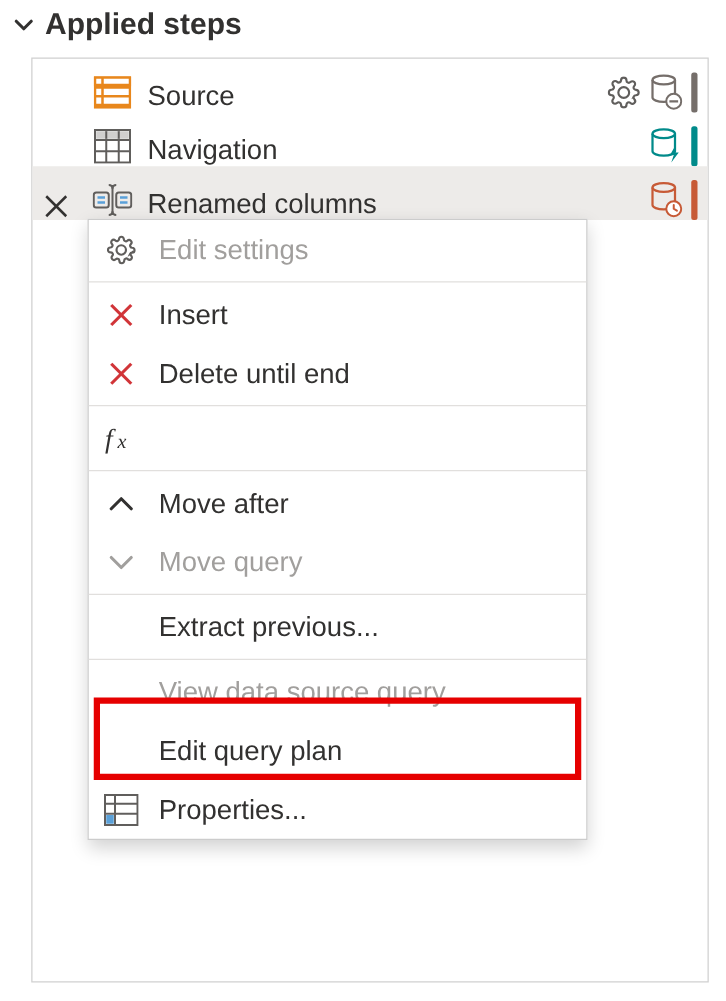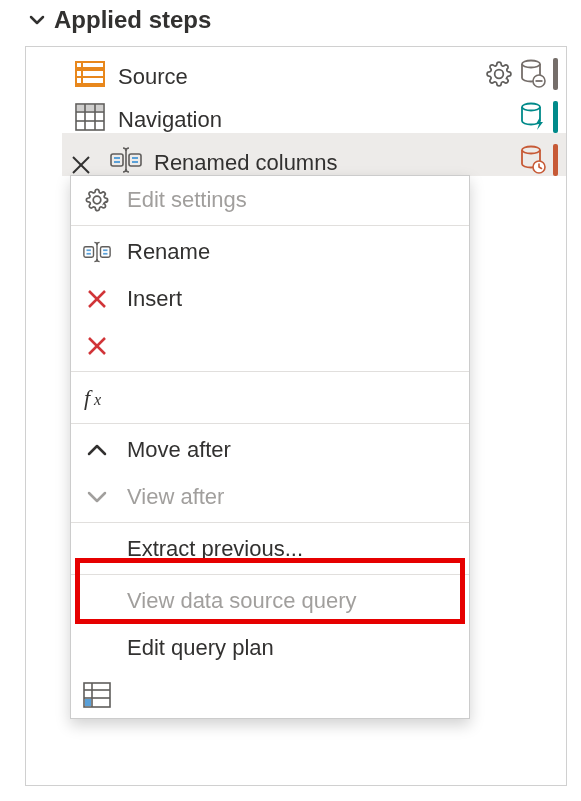--- a/index.html
+++ b/index.html
@@ -15,21 +15,20 @@
       width: 581px;
       height: 801px;
       position: relative;
     }
     .panel-header {
       display: flex;
       align-items: center;
       padding: 6px 10px 12px 10px;
       gap: 8px;
       cursor: pointer;
-      margin-left: 18px;
     }
     .panel-header .chevron {
       display: flex;
       align-items: center;
     }
     .panel-header .title {
       font-weight: 600;
       font-size: 24px;
     }
     .steps-container {
@@ -40,21 +39,20 @@
     }
     .step-row {
       display: flex;
       align-items: flex-end;
       height: 43px;
       padding: 0 8px 0 48px;
       position: relative;
     }
     .step-row.selected {
       background: #edebe9;
-      margin-left: 36px;
     }
     .delete-x {
       position: absolute;
       left: 8px;
       display: flex;
       align-items: center;
     }
     .step-icon {
       width: 32px;
       height: 32px;
@@ -247,50 +245,35 @@
       <svg width="26" height="26" viewBox="0 0 24 24">
         <path fill="none" stroke="#605e5c" stroke-width="1.6" d="M12 8.5a3.5 3.5 0 100 7 3.5 3.5 0 000-7z"></path>
         <path fill="none" stroke="#605e5c" stroke-width="1.6" d="M19 14.5a1.5 1.5 0 00.3 1.65l.05.05a1.8 1.8 0 11-2.55 2.55l-.05-.05a1.5 1.5 0 00-1.65-.3 1.5 1.5 0 00-.9 1.37V20a1.8 1.8 0 11-3.6 0v-.08a1.5 1.5 0 00-.98-1.37 1.5 1.5 0 00-1.65.3l-.05.05a1.8 1.8 0 11-2.55-2.55l.05-.05a1.5 1.5 0 00.3-1.65 1.5 1.5 0 00-1.37-.9H4a1.8 1.8 0 110-3.6h.08a1.5 1.5 0 001.37-.98 1.5 1.5 0 00-.3-1.65l-.05-.05a1.8 1.8 0 112.55-2.55l.05.05a1.5 1.5 0 001.65.3h.07A1.5 1.5 0 0010.3 4.4V4a1.8 1.8 0 113.6 0v.08a1.5 1.5 0 00.9 1.37 1.5 1.5 0 001.65-.3l.05-.05a1.8 1.8 0 112.55 2.55l-.05.05a1.5 1.5 0 00-.3 1.65v.07a1.5 1.5 0 001.37.9H20a1.8 1.8 0 110 3.6h-.08a1.5 1.5 0 00-1.37.9z"></path>
       </svg>
     </span>
     <span class="menu-label">Edit settings</span>
   </div>
   <div class="menu-separator"></div>
   <div class="menu-item">
     <span class="menu-icon">
-      <svg width="32" height="24" viewBox="0 0 32 24">
-        <rect x="1" y="6" width="11" height="12" rx="2" fill="none" stroke="#605e5c" stroke-width="1.6"></rect>
-        <line x1="4" y1="10" x2="9" y2="10" stroke="#5aa0d8" stroke-width="2"></line>
-        <line x1="4" y1="14" x2="9" y2="14" stroke="#5aa0d8" stroke-width="2"></line>
-        <rect x="20" y="6" width="11" height="12" rx="2" fill="none" stroke="#605e5c" stroke-width="1.6"></rect>
-        <line x1="23" y1="10" x2="28" y2="10" stroke="#5aa0d8" stroke-width="2"></line>
-        <line x1="23" y1="14" x2="28" y2="14" stroke="#5aa0d8" stroke-width="2"></line>
-        <line x1="16" y1="1" x2="16" y2="23" stroke="#605e5c" stroke-width="1.6"></line>
-        <path d="M13 1 Q16 1 16 4 M19 1 Q16 1 16 4" fill="none" stroke="#605e5c" stroke-width="1.6"></path>
-        <path d="M13 23 Q16 23 16 20 M19 23 Q16 23 16 20" fill="none" stroke="#605e5c" stroke-width="1.6"></path>
-      </svg>
-    </span>
-    <span class="menu-label">Rename</span>
-  </div>
-  <div class="menu-item">
-    <span class="menu-icon">
       <svg width="22" height="22" viewBox="0 0 22 22">
         <line x1="3" y1="3" x2="19" y2="19" stroke="#d13438" stroke-width="2.5"></line>
         <line x1="19" y1="3" x2="3" y2="19" stroke="#d13438" stroke-width="2.5"></line>
       </svg>
     </span>
     <span class="menu-label">Insert</span>
   </div>
   <div class="menu-item">
     <span class="menu-icon">
       <svg width="22" height="22" viewBox="0 0 22 22">
         <line x1="3" y1="3" x2="19" y2="19" stroke="#d13438" stroke-width="2.5"></line>
         <line x1="19" y1="3" x2="3" y2="19" stroke="#d13438" stroke-width="2.5"></line>
       </svg>
     </span>
+    <span class="menu-label">Delete until end</span>
   </div>
   <div class="menu-separator"></div>
   <div class="menu-item">
     <span class="menu-icon">
       <svg width="26" height="24" viewBox="0 0 26 24">
         <text x="0" y="19" font-family="serif" font-style="italic" font-size="22" fill="#323130">f</text>
         <text x="10" y="19" font-family="serif" font-style="italic" font-size="16" fill="#323130">x</text>
       </svg>
     </span>
   </div>
@@ -302,21 +285,21 @@
         </svg>
     </span>
     <span class="menu-label">Move after</span>
   </div>
   <div class="menu-item disabled">
     <span class="menu-icon">
       <svg width="22" height="16" viewBox="0 0 22 16">
           <path d="M3 4 L11 12 L19 4" stroke="#a19f9d" stroke-width="2.5" fill="none" stroke-linecap="round" stroke-linejoin="round"></path>
         </svg>
     </span>
-    <span class="menu-label">View after</span>
+    <span class="menu-label">Move query</span>
   </div>
   <div class="menu-separator"></div>
   <div class="menu-item">
     <span class="menu-icon"></span>
     <span class="menu-label">Extract previous...</span>
   </div>
   <div class="menu-separator"></div>
   <div class="menu-item disabled">
     <span class="menu-icon"></span>
     <span class="menu-label">View data source query</span>
@@ -328,16 +311,17 @@
   <div class="menu-item">
     <span class="menu-icon">
       <svg width="28" height="26" viewBox="0 0 28 26">
         <rect x="1" y="1" width="26" height="24" fill="none" stroke="#605e5c" stroke-width="1.6"></rect>
         <line x1="1" y1="8" x2="27" y2="8" stroke="#605e5c" stroke-width="1.6"></line>
         <line x1="1" y1="16" x2="27" y2="16" stroke="#605e5c" stroke-width="1.6"></line>
         <line x1="9" y1="1" x2="9" y2="25" stroke="#605e5c" stroke-width="1.6"></line>
         <rect x="2" y="17" width="6" height="7" fill="#5aa0d8"></rect>
       </svg>
     </span>
+    <span class="menu-label">Properties...</span>
   </div>
 </div>
 
 <div class="highlight-box"></div>
 
 </body></html>

